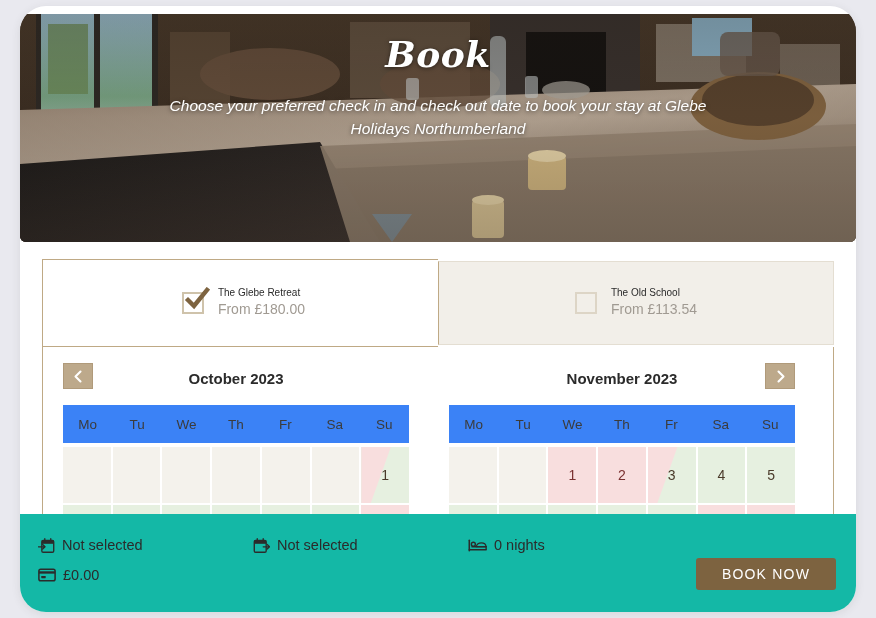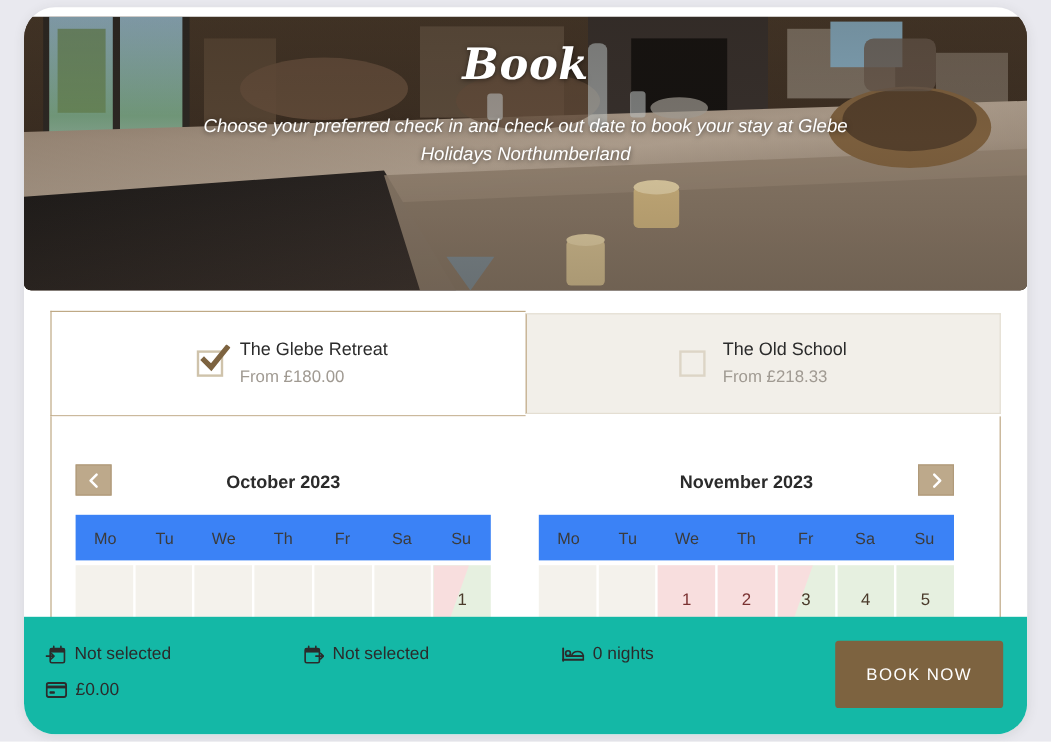--- a/index.html
+++ b/index.html
@@ -76,34 +76,34 @@
   }
   .tab-inner{display:flex;align-items:center;gap:14px;margin:0 auto;}
   .tab-a .tab-inner{padding-left:6px;}
   .cb{
     width:22px;height:22px;box-sizing:border-box;
     position:relative;flex:none;
   }
   .cb-on{border:2px solid #cfc3ab;background:#fff;}
   .cb-off{border:2px solid #ddd5c6;background:transparent;}
   .cb-on svg{position:absolute;left:0px;top:-7px;width:26px;height:26px;}
-  .tab-label{font-size:15px;color:#2b2b2b;line-height:1.35;}
+  .tab-label{font-size:10px;color:#2b2b2b;line-height:1.35;}
   .tab-price{font-size:14px;color:#a09a92;line-height:1.5;}
 
   
   .cal-wrap{
     position:absolute;left:22px;top:341px;
     width:792px;height:177px;
     border:1px solid #bfa985;border-top:none;
     box-sizing:border-box;
     background:#fff;
     overflow:hidden;
   }
   .cal-row{display:flex;gap:40px;padding:16px 20px 0 20px;}
-  .cal{width:346px;position:relative;margin-top:24px;}
+  .cal{width:346px;position:relative;}
   .cal-head{
     height:30px;display:flex;align-items:center;justify-content:center;
     position:relative;margin-bottom:12px;
   }
   .cal-title{font-size:15px;font-weight:700;color:#2b2b2b;}
   .nav-btn{
     position:absolute;top:0;
     width:30px;height:26px;
     background:#bda98b;
     border:1px solid #b09a7a;
@@ -158,21 +158,21 @@
     font-size:14.5px;color:#2b2b2b;
     height:30px;
   }
   .sum-0{width:215px;}
   .sum-1{width:215px;}
   .sum-2{width:200px;}
   .sum-3{width:215px;}
   .sum-item svg{flex:none;}
   .book-btn{
     position:absolute;right:20px;bottom:22px;
-    width:140px;height:56px;
+    width:140px;height:32px;
     background:#7d6340;
     border:none;border-radius:3px;
     color:#fff;font-size:14px;letter-spacing:1.2px;
     font-family:"Liberation Sans", sans-serif;
     cursor:pointer;
   }
 </style>
 </head>
 <body>
 
@@ -257,21 +257,21 @@
           <div class="tab-price">From £180.00</div>
         </span>
       </div>
     </div>
 
     <div class="tab tab-b">
       <div class="tab-inner">
         <span class="cb cb-off"></span>
         <span>
           <div class="tab-label">The Old School</div>
-          <div class="tab-price">From £218.33</div>
+          <div class="tab-price">From £113.54</div>
         </span>
       </div>
     </div>
   </div>
 
   <div class="cal-wrap">
     <div class="cal-row">
 
       <div class="cal">
         <div class="cal-head">

